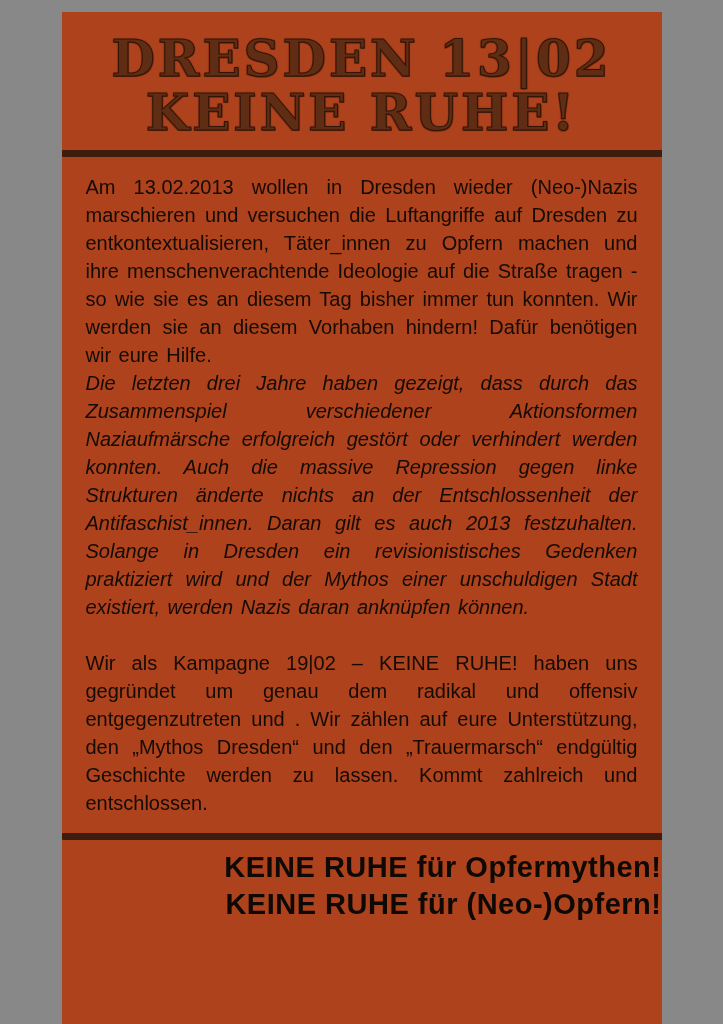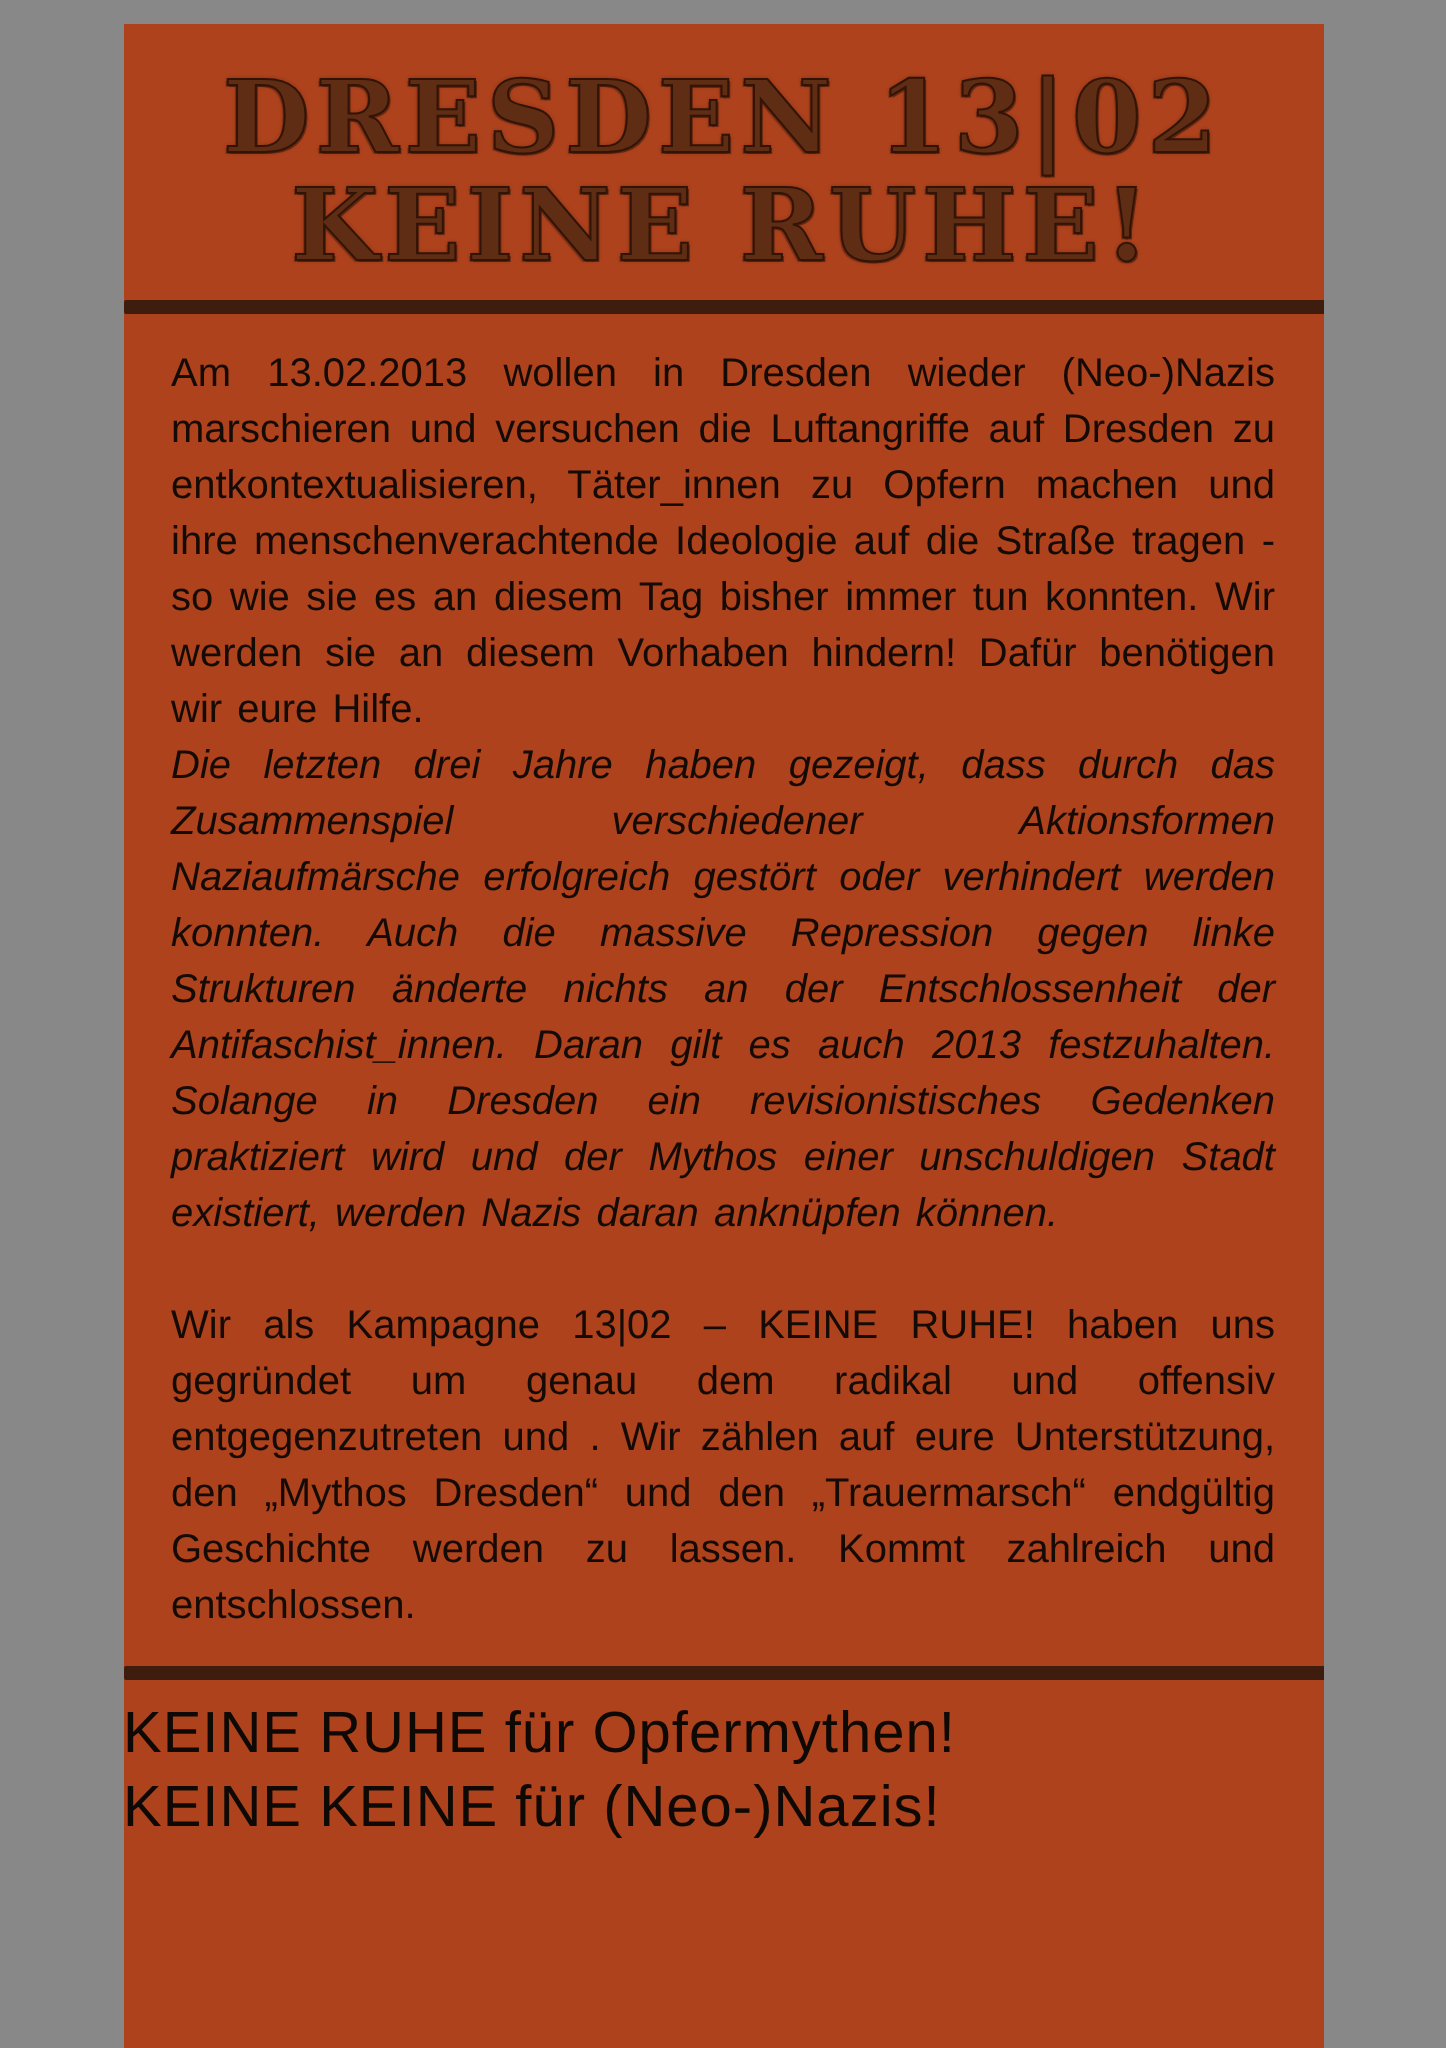--- a/index.html
+++ b/index.html
@@ -55,23 +55,23 @@
     font-size: 20px;
     line-height: 28px;
     font-weight: 500;
     text-align: justify;
     word-spacing: 2px;
   }
   .poster-body p + p.flow { margin-top: 0; font-style: italic; }
   .poster-body p.spaced { margin-top: 28px; }
   .slogans {
     margin-top: 9px;
-    text-align: left;
+    text-align: right;
     color: var(--slogan-text);
-    font-weight: normal;
+    font-weight: bold;
   }
   .slogan {
     font-size: 29px;
     line-height: 37px;
     letter-spacing: 0.5px;
     white-space: nowrap;
   }
 </style>
 </head>
 <body>
@@ -81,23 +81,23 @@
   <header class="poster-header">
     <div class="title-line">DRESDEN 13|02</div>
     <div class="title-line">KEINE RUHE!</div>
   </header>
 
   <div class="divider divider-top"></div>
 
   <main class="poster-body">
     <p class="flow">Am 13.02.2013 wollen in Dresden wieder (Neo-)Nazis marschieren und versuchen die Luftangriffe auf Dresden zu entkontextualisieren, Täter_innen zu Opfern machen und ihre menschenverachtende Ideologie auf die Straße tragen - so wie sie es an diesem Tag bisher immer tun konnten. Wir werden sie an diesem Vorhaben hindern! Dafür benötigen wir eure Hilfe.</p>
     <p class="flow">Die letzten drei Jahre haben gezeigt, dass durch das Zusammenspiel verschiedener Aktionsformen Naziaufmärsche erfolgreich gestört oder verhindert werden konnten. Auch die massive Repression gegen linke Strukturen änderte nichts an der Entschlossenheit der Antifaschist_innen. Daran gilt es auch 2013 festzuhalten. Solange in Dresden ein revisionistisches Gedenken praktiziert wird und der Mythos einer unschuldigen Stadt existiert, werden Nazis daran anknüpfen können.</p>
-    <p class="spaced">Wir als Kampagne 13|02 – KEINE RUHE! haben uns gegründet um genau dem radikal und offensiv entgegenzutreten und . Wir zählen auf eure Unterstützung, den „Mythos Dresden“ und den „Trauermarsch“ endgültig Geschichte werden zu lassen. Kommt zahlreich und entschlossen.</p>
+    <p class="spaced">Wir als Kampagne 19|02 – KEINE RUHE! haben uns gegründet um genau dem radikal und offensiv entgegenzutreten und . Wir zählen auf eure Unterstützung, den „Mythos Dresden“ und den „Trauermarsch“ endgültig Geschichte werden zu lassen. Kommt zahlreich und entschlossen.</p>
   </main>
 
   <div class="divider divider-bottom"></div>
 
   <footer class="slogans">
     <div class="slogan">KEINE RUHE für Opfermythen!</div>
-    <div class="slogan">KEINE KEINE für (Neo-)Nazis!</div>
+    <div class="slogan">KEINE RUHE für (Neo-)Opfern!</div>
   </footer>
 
 </div>
 
 </body></html>

